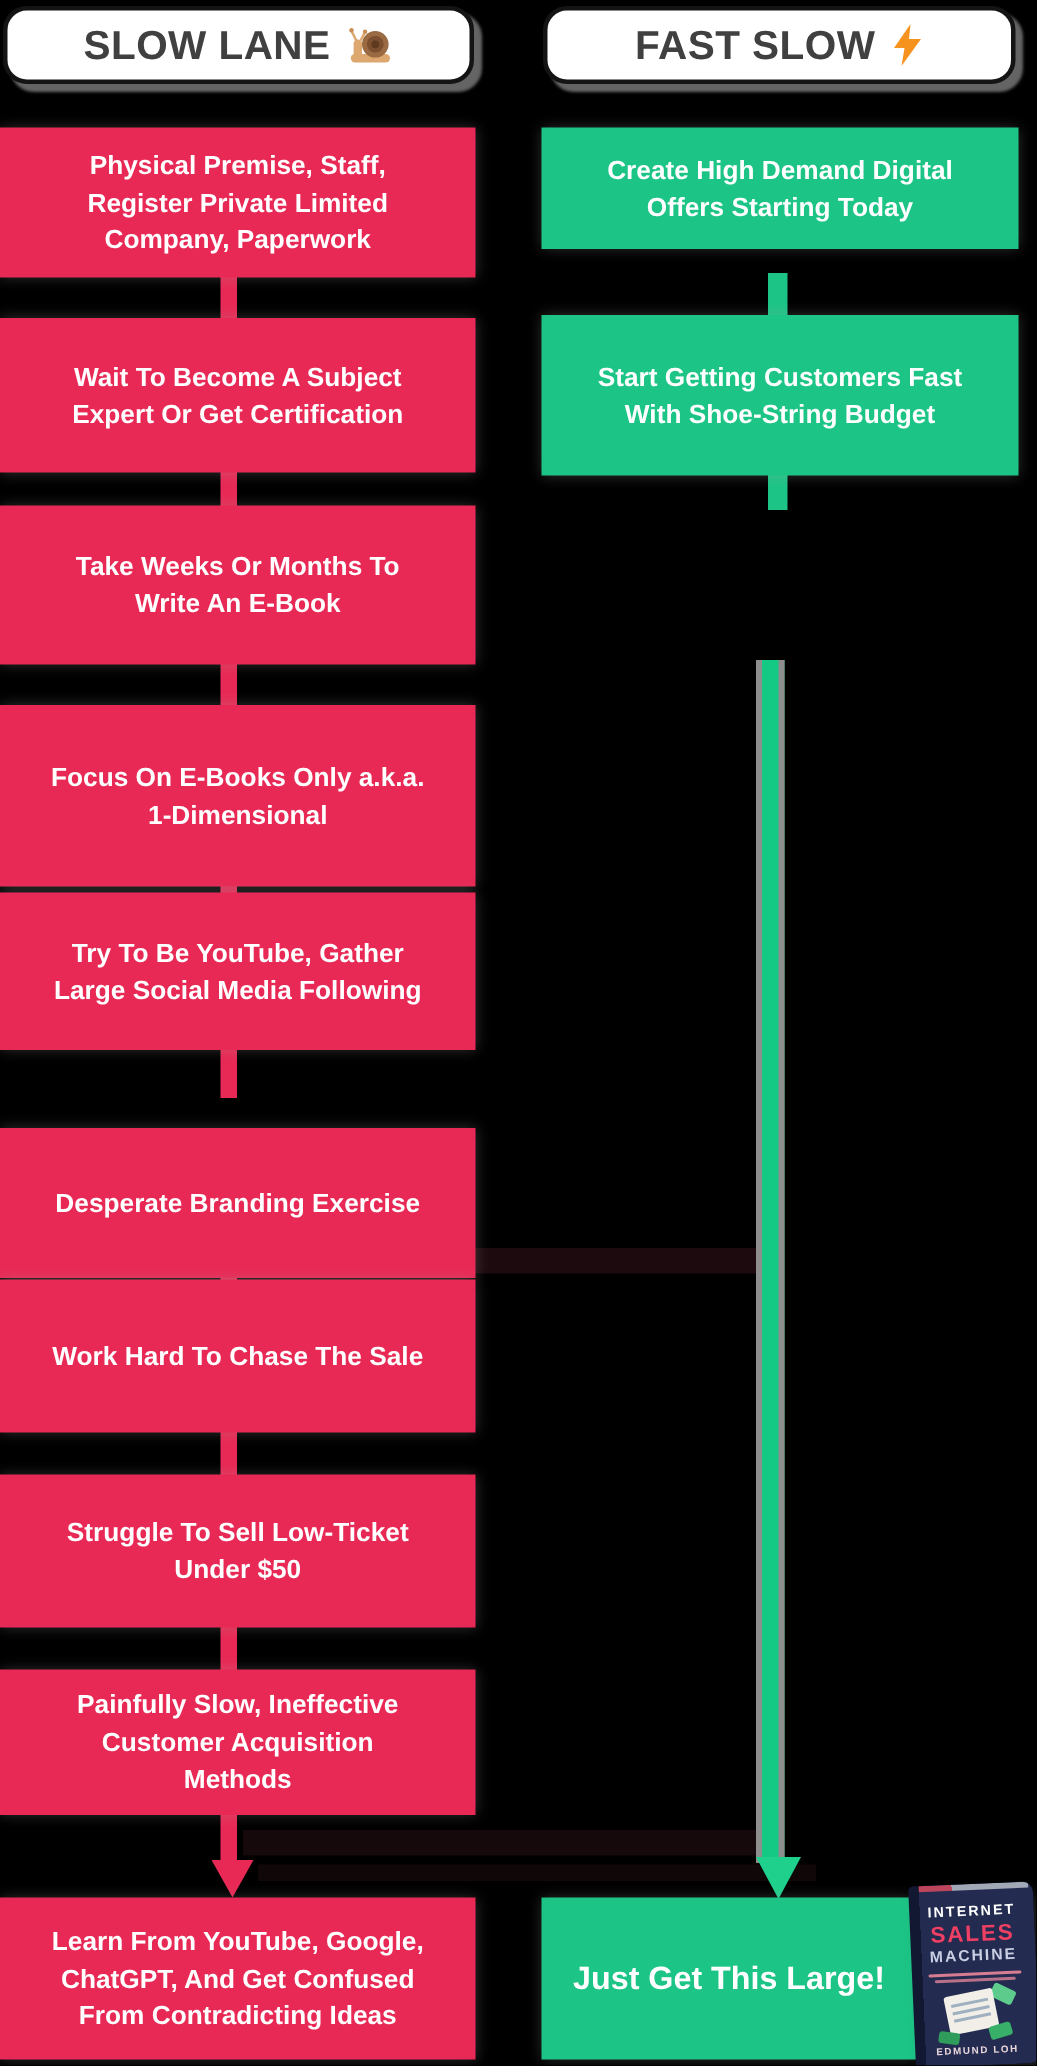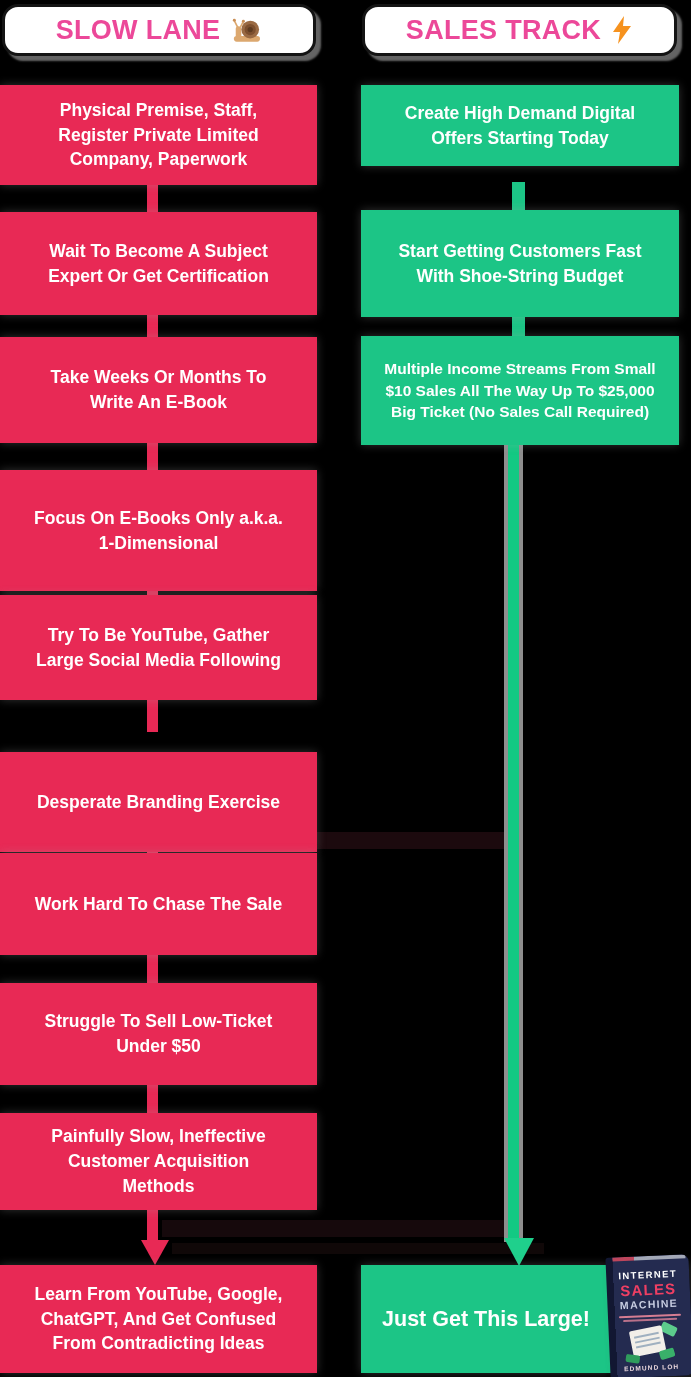--- a/index.html
+++ b/index.html
@@ -8,21 +8,21 @@
     background:#000; overflow:hidden;
     font-family:"Liberation Sans", sans-serif;
   }
 
   
   .lane-header {
     position:absolute; top:4px; height:52px;
     background:#fff; border:3px solid #141414; border-radius:16px;
     box-sizing:border-box;
     display:flex; align-items:center; justify-content:center; gap:10px;
-    color:#ec4899; font-weight:700; font-size:27px; letter-spacing:0.3px;
+    color:#404040; font-weight:700; font-size:27px; letter-spacing:0.3px;
     box-shadow:5px 5px 2px rgba(128,128,128,0.78);
   }
   .lane-header.slow { left:2px;  width:314px; }
   .lane-header.fast { left:362px; width:315px; }
   .lane-icon { display:flex; align-items:center; }
 
   
   .box {
     position:absolute; box-sizing:border-box;
     display:flex; align-items:center; justify-content:center;
@@ -158,23 +158,20 @@
   </div>
   <div class="box red" style="top:1265px;height:108px">
     <span>Learn From YouTube, Google, ChatGPT, And Get Confused From Contradicting Ideas</span>
   </div>
 
   <div class="box green" style="top:85px;height:81px">
     <span>Create High Demand Digital Offers Starting Today</span>
   </div>
   <div class="box green" style="top:210px;height:107px">
     <span>Start Getting Customers Fast With Shoe-String Budget</span>
-  </div>
-  <div class="box green small-text" style="top:336px;height:109px">
-    <span>Multiple Income Streams From Small $10 Sales All The Way Up To $25,000 Big Ticket (No Sales Call Required)</span>
   </div>
   <div class="box green cta" style="top:1265px;height:108px">
     <span>Just Get This Large!</span>
   </div>
 
   <div class="lane-header slow">
     <span>SLOW LANE</span>
     <span class="lane-icon">
       <svg width="32" height="28" viewBox="0 0 34 30">
         <line x1="8" y1="12" x2="4.5" y2="5" stroke="#DCA86F" stroke-width="1.8"></line>
@@ -183,21 +180,21 @@
         <circle cx="14.2" cy="5.5" r="1.6" fill="#C98E55"></circle>
         <rect x="6" y="11" width="6" height="13" rx="3" fill="#DCA86F"></rect>
         <rect x="4" y="21.5" width="28" height="6" rx="3" fill="#DCA86F"></rect>
         <circle cx="21.5" cy="14.5" r="9.5" fill="#9A6A43"></circle>
         <circle cx="21.5" cy="14.5" r="6" fill="#7C4F2E"></circle>
         <circle cx="21.5" cy="14.5" r="2.8" fill="#5D3A1F"></circle>
       </svg>
     </span>
   </div>
   <div class="lane-header fast">
-    <span>SALES TRACK</span>
+    <span>FAST SLOW</span>
     <span class="lane-icon">
       <svg width="22" height="30" viewBox="0 0 22 30">
         <polygon points="13,1 2,17 9,17 7,29 20,11 12,11" fill="#F6921E"></polygon>
       </svg>
     </span>
   </div>
 
   <div class="book">
     <div class="book-top-edge"></div>
     <div class="bt1">INTERNET</div>

